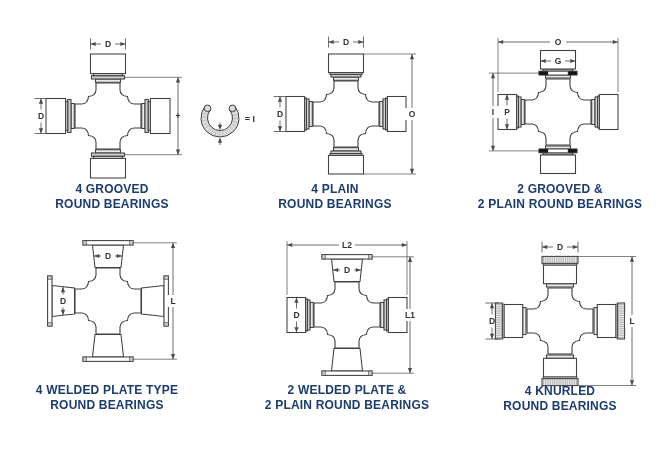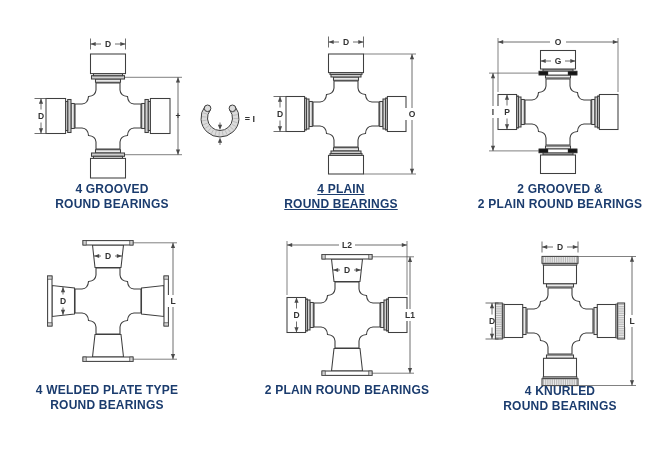--- a/index.html
+++ b/index.html
@@ -7,21 +7,21 @@
     position:relative;width:670px;height:450px;background:#ffffff;overflow:hidden;
     font-family:"Liberation Sans", sans-serif;
   }
   #art{position:absolute;left:0;top:0;}
   .fig-title{
     position:absolute;width:230px;text-align:center;
     font-weight:bold;font-size:12px;line-height:14.5px;letter-spacing:.2px;
   }
   .fig-title div{white-space:nowrap;}
   .t1{left:-3px;top:182px;}
-  .t2{left:226px;top:182px;text-decoration:underline;}
+  .t2{left:220px;top:182px;}
   .t3{left:445px;top:182px;}
   .t4{left:-8px;top:383px;}
   .t5{left:232px;top:383px;}
   .t6{left:445px;top:384px;}
 </style>
 </head>
 <body>
 
 <div class="canvas">
   <svg id="art" width="670" height="450" viewBox="0 0 670 450">
@@ -434,19 +434,20 @@
   </div>
   <div class="fig-title t3" style="color: rgb(27, 60, 110);">
     <div>2 GROOVED &amp;</div>
     <div>2 PLAIN ROUND BEARINGS</div>
   </div>
   <div class="fig-title t4" style="color: rgb(27, 60, 110);">
     <div>4 WELDED PLATE TYPE</div>
     <div>ROUND BEARINGS</div>
   </div>
   <div class="fig-title t5" style="color: rgb(27, 60, 110);">
+    <div>2 WELDED PLATE &amp;</div>
     <div>2 PLAIN ROUND BEARINGS</div>
   </div>
   <div class="fig-title t6" style="color: rgb(27, 60, 110);">
     <div>4 KNURLED</div>
     <div>ROUND BEARINGS</div>
   </div>
 </div>
 
 </body></html>

